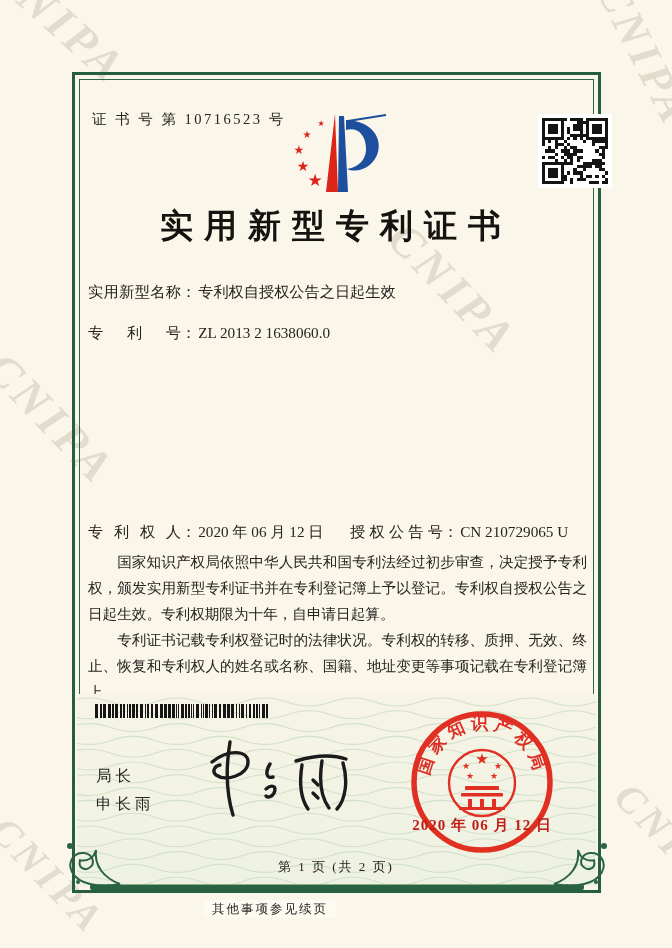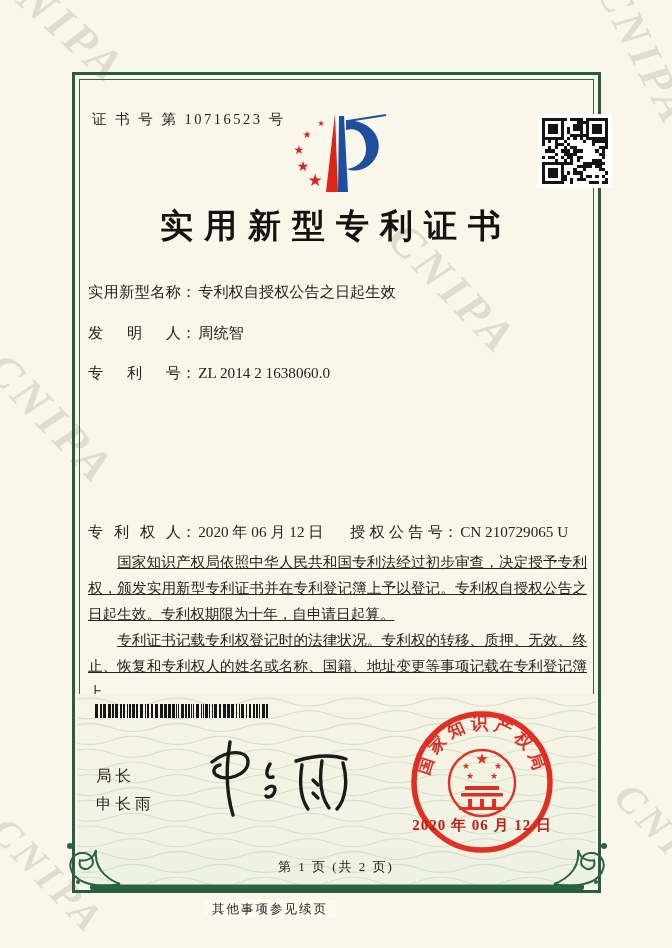--- a/index.html
+++ b/index.html
@@ -48,21 +48,21 @@
   .frow{height:19px; margin-bottom:21.5px; white-space:nowrap;}
   .flabel{display:inline-block; width:93px; text-align:justify; text-align-last:justify; vertical-align:top;}
   .fcolon{display:inline-block; margin-right:2px;}
   .grant-row{position:absolute; left:88px; top:522px; width:500px; font-size:15.2px; white-space:nowrap;}
   .grant-right{position:absolute; left:262px; top:0;}
   
   .body-text{
     position:absolute; left:88px; top:549px; width:499px;
     font-size:14.6px; line-height:26px; text-align:justify;
   }
-  .body-text p{margin:0; text-indent:2em;text-decoration:underline;}
+  .body-text p{margin:0; text-indent:2em;}
   
   .guilloche{
     position:absolute; left:77px; top:694px; width:519px; height:192px;
     background:linear-gradient(#f7f4e6, #eef2e2); z-index:1;
   }
   .guilloche svg{position:absolute; left:0; top:0;}
   .guilloche path{fill:none; stroke:#d2e1ca; stroke-width:1.1;}
   
   .barcode{
     position:absolute; left:95px; top:704px; width:178px; height:14px;
@@ -578,24 +578,21 @@
       <div class="on"></div>
     </div>
 
   <div class="title">实用新型专利证书</div>
 
   <div class="fields">
     <div class="frow">
       <span class="flabel">实用新型名称</span><span class="fcolon">：</span><span class="fvalue">专利权自授权公告之日起生效</span>
     </div>
     <div class="frow">
-      <span class="flabel">发明人</span><span class="fcolon">：</span><span class="fvalue">周统智</span>
-    </div>
-    <div class="frow">
-      <span class="flabel">专利号</span><span class="fcolon">：</span><span class="fvalue">ZL 2014 2 1638060.0</span>
+      <span class="flabel">专利号</span><span class="fcolon">：</span><span class="fvalue">ZL 2013 2 1638060.0</span>
     </div>
   </div>
 
   <div class="grant-row">
     <span class="flabel">专利权人</span><span class="fcolon">：</span><span>2020 年 06 月 12 日</span>
     <span class="grant-right">
       <span class="flabel">授权公告号</span><span class="fcolon">：</span><span>CN 210729065 U</span>
     </span>
   </div>
 

